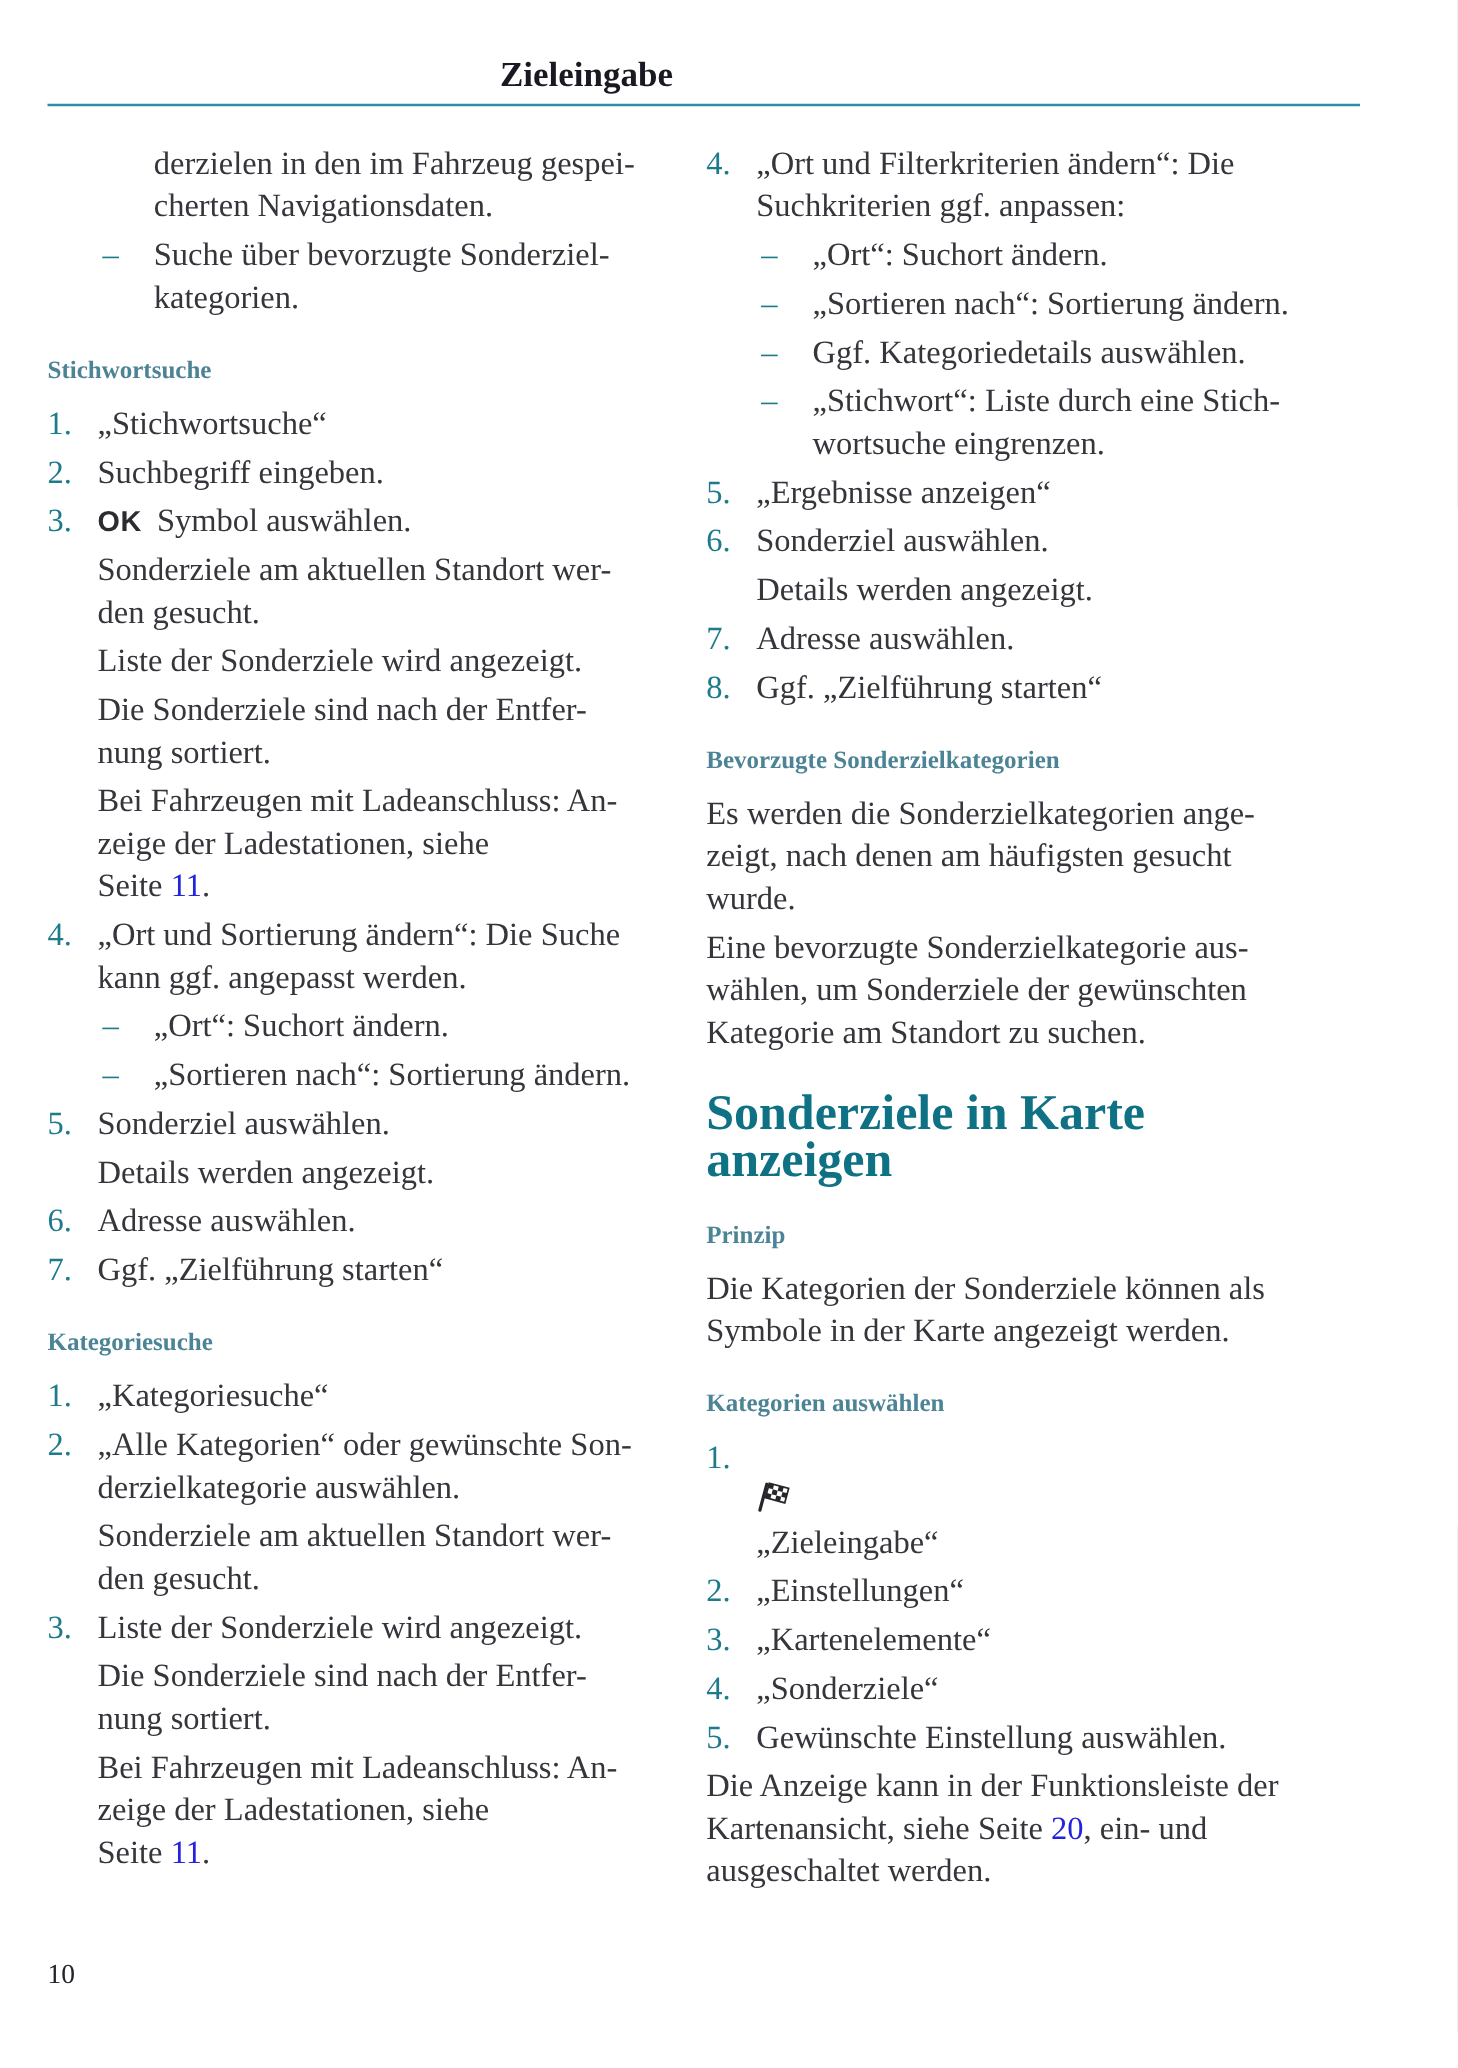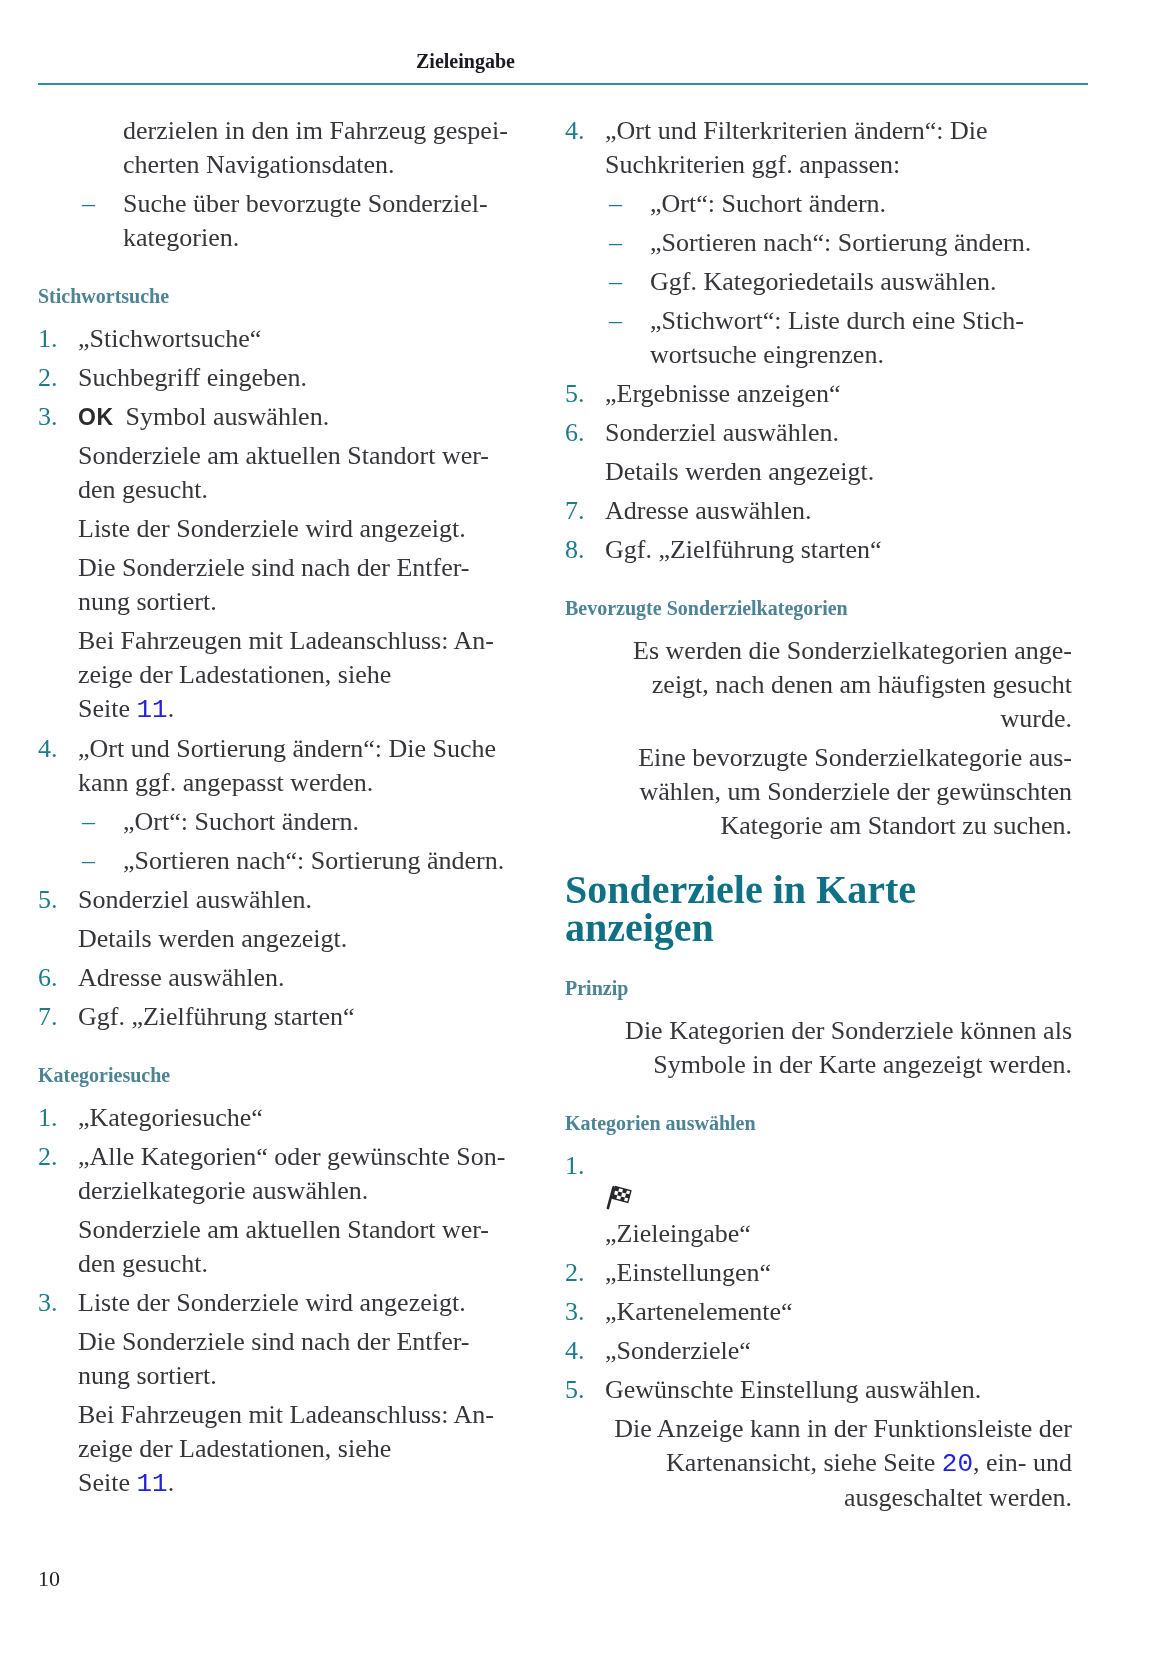--- a/index.html
+++ b/index.html
@@ -16,43 +16,43 @@
   }
   .chapter-tab{
     position:absolute; left:38px; top:40px; width:369px; height:45px;
     background:var(--tab); display:flex; align-items:center;
   }
   .chapter-tab span{
     color:var(--tab-text); font-size:24px; font-weight:600;
     letter-spacing:1px; padding-left:37px;
   }
   .page-title{
-    position:absolute; left:416px; top:44px; font-size:20px; font-weight:700;
+    position:absolute; left:400px; top:44px; font-size:28px; font-weight:700;
     color:#191922;
   }
   .header-rule{
     position:absolute; left:38px; top:83px; width:1050px; height:2px;
     background:var(--rule);
   }
   .columns{
     position:absolute; left:38px; top:114px; display:flex; gap:20px;
   }
   .col{width:507px; flex:none;}
   .h3{font-size:20px; line-height:34px; font-weight:700; color:var(--h3); margin:24px 0 9px;}
   .h2{font-size:40px; line-height:38px; font-weight:700; color:var(--h2); margin:28px 0 12px;}
   .col > :first-child{margin-top:0;}
   .row{display:flex; margin-bottom:5px;}
   .row .num{width:40px; flex:none; color:var(--accent);}
   .row.dash-row{margin-left:44px;}
   .row .dash{width:41px; flex:none; color:var(--accent);}
   .txt{white-space:pre-line; flex:1; min-width:0;}
   .para{margin:0 0 5px 40px; white-space:pre-line;}
-  .flush{margin:0 0 5px 0; white-space:pre-line;text-align:right;}
+  .flush{margin:0 0 5px 0; white-space:pre-line;}
   .cont{margin:0 0 5px 85px; white-space:pre-line;}
-  .link{color:var(--link); cursor:pointer;font-family:Liberation Mono, monospace;}
+  .link{color:var(--link); cursor:pointer;}
   .ok-badge{
     font-family:"Liberation Sans","DejaVu Sans",sans-serif; font-weight:700;
     font-size:23px; color:#2c2c30; margin-right:12px; letter-spacing:0.5px;
   }
   .flag-svg{vertical-align:-5px; margin-right:10px;}
   .page-number{
     position:absolute; left:38px; top:1562px; font-size:22px; color:#222228;
   }
 </style>
 </head>

